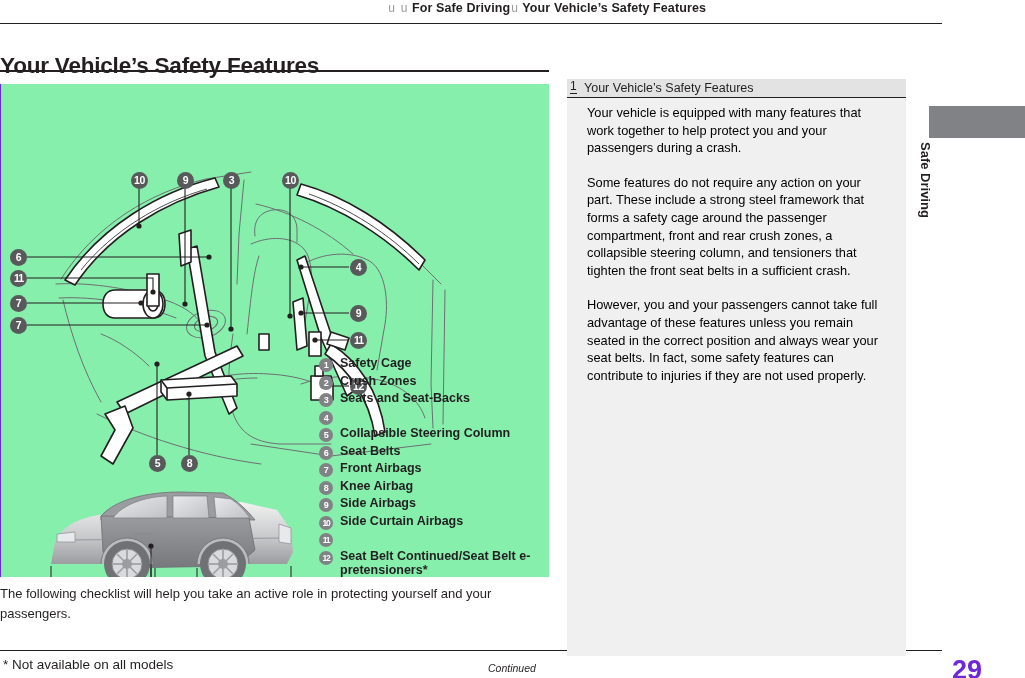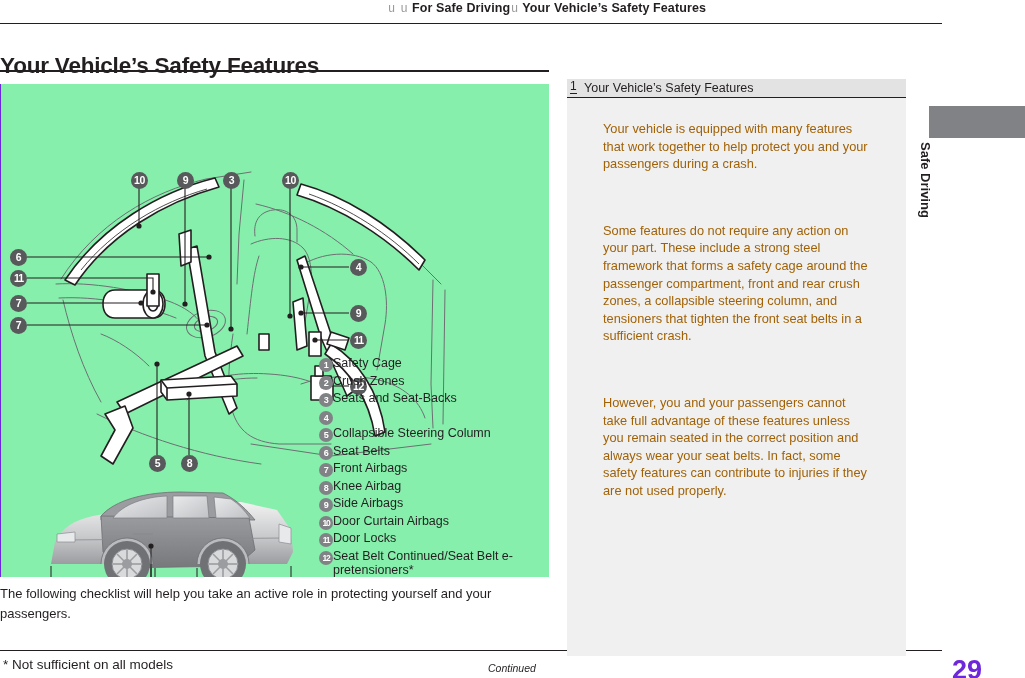--- a/index.html
+++ b/index.html
@@ -120,22 +120,23 @@
     font-size: 9px;
     font-weight: bold;
     line-height: 14px;
     text-align: center;
     letter-spacing: -0.4px;
     margin-top: 2px;
   }
   .legend-bullet.wide { letter-spacing: -1.2px; font-size: 8.5px; }
   .legend-label {
     flex: 1 1 auto;
+    margin-left: 7px;
     font-size: 12.5px;
-    font-weight: normal;
+    font-weight: bold;
     line-height: 14.8px;
     color: #231f20;
   }
 
   
   #body-copy {
     position: absolute;
     left: 0;
     top: 584px;
     width: 545px;
@@ -195,25 +196,25 @@
     line-height: 13px;
   }
   #side-panel-head-title {
     position: absolute;
     left: 17px;
     top: 2px;
     font-size: 12.5px;
     color: #231f20;
   }
   .side-para {
-    margin: 16px;
+    margin: 0;
     padding: 0 18px 0 20px;
     font-size: 12.8px;
     line-height: 17.6px;
-    color: #a16207;
+    color: #000000;
   }
   #side-para-1 { padding-top: 6px; }
   .side-gap { height: 17px; }
 
   
   #thumb-tab {
     position: absolute;
     left: 929px;
     top: 106px;
     width: 96px;
@@ -524,37 +525,36 @@
     <div class="legend-row">
       <span class="legend-bullet">8</span>
       <span class="legend-label">Knee Airbag</span>
     </div>
     <div class="legend-row">
       <span class="legend-bullet">9</span>
       <span class="legend-label">Side Airbags</span>
     </div>
     <div class="legend-row">
       <span class="legend-bullet wide">10</span>
-      <span class="legend-label">Door Curtain Airbags</span>
+      <span class="legend-label">Side Curtain Airbags</span>
     </div>
     <div class="legend-row">
       <span class="legend-bullet wide">11</span>
-      <span class="legend-label">Door Locks</span>
     </div>
     <div class="legend-row">
       <span class="legend-bullet wide">12</span>
       <span class="legend-label">Seat Belt Continued/Seat Belt e-pretensioners*</span>
     </div>
   </div>
 </div>
 
 <div id="body-copy">The following checklist will help you take an active role in protecting yourself and your passengers.</div>
 
 <div id="footnote-rule"></div>
-<div id="footnote">* Not sufficient on all models</div>
+<div id="footnote">* Not available on all models</div>
 <div id="continued">Continued</div>
 
 <div id="side-panel">
   <div id="side-panel-head">
     <span id="side-panel-head-num">1</span>
     <span id="side-panel-head-title">Your Vehicle’s Safety Features</span>
   </div>
   <p class="side-para" id="side-para-1">Your vehicle is equipped with many features that work together to help protect you and your passengers during a crash.</p>
   <div class="side-gap"></div>
   <p class="side-para">Some features do not require any action on your part. These include a strong steel framework that forms a safety cage around the passenger compartment, front and rear crush zones, a collapsible steering column, and tensioners that tighten the front seat belts in a sufficient crash.</p>

